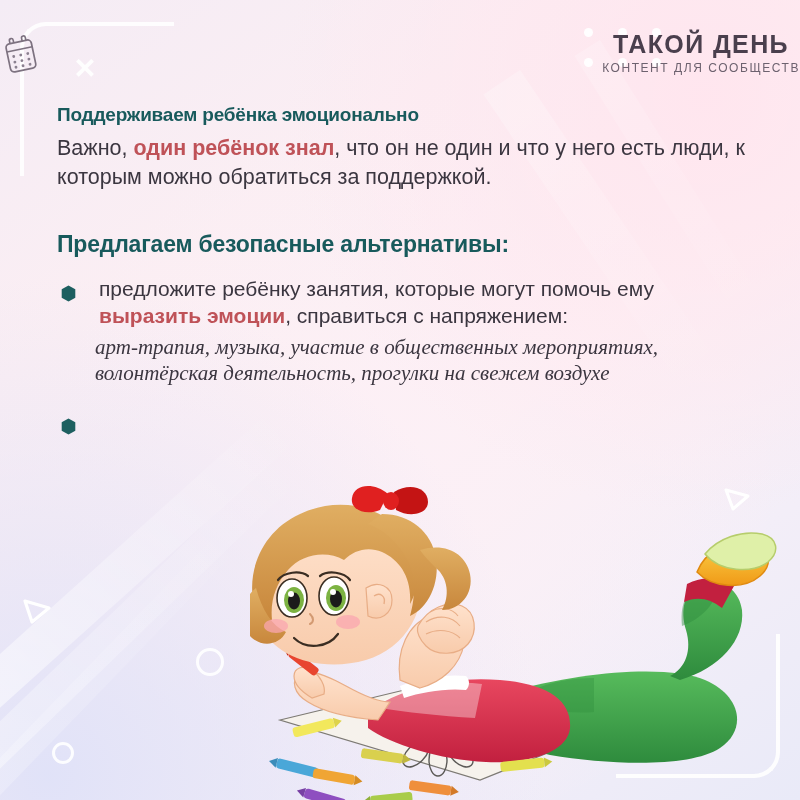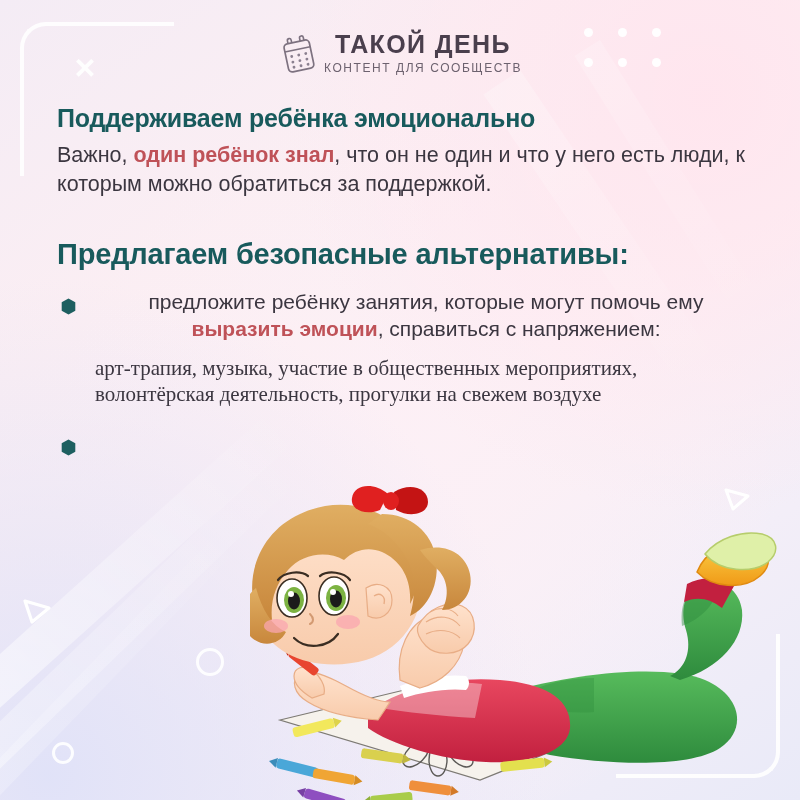--- a/index.html
+++ b/index.html
@@ -39,39 +39,39 @@
   .dots i{width:9px;height:9px;border-radius:50%;background:#fff;opacity:.95;display:block;}
   .tri{position:absolute;width:0;height:0;}
   .tri svg{display:block;}
   .tri-l{left:20px;top:595px;}
   .tri-r{left:722px;top:485px;}
   .circ{position:absolute;border:3px solid #fff;border-radius:50%;opacity:.9;}
   .circ1{left:196px;top:648px;width:22px;height:22px;}
   .circ2{left:52px;top:742px;width:16px;height:16px;}
 
   
-  #logo{position:absolute;left:0;right:0;top:32px;display:flex;justify-content:center;
+  #logo{position:absolute;left:0;right:0;top:32px;display:flex;justify-content:space-between;
     align-items:center;gap:4px;}
   #logo .cal{width:42px;height:42px;}
   #logo .txt{display:flex;flex-direction:column;align-items:center;}
   #logo .brand{font-size:25px;font-weight:bold;letter-spacing:1.4px;color:#4a3f4d;line-height:1;}
   #logo .tagline{font-size:12px;letter-spacing:1.55px;color:#6d626f;margin-top:4px;}
 
   
   #content{position:absolute;left:57px;top:104px;width:700px;}
-  h2.head{margin:0;font-size:25px;font-weight:bold;color:#185a5c;letter-spacing:-.2px;}
+  h2.head{margin:0;font-size:19px;font-weight:bold;color:#185a5c;letter-spacing:-.2px;}
   p.body{margin:8px 0 0 0;font-size:21.5px;line-height:1.33;color:#3b3640;font-weight:400;}
   .hl{color:#bf5258;font-weight:bold;}
-  h2.head2{margin:40px 0 0 0;font-size:29px;font-weight:bold;color:#185a5c;letter-spacing:-.2px;}
+  h2.head2{margin:40px 0 0 0;font-size:23px;font-weight:bold;color:#185a5c;letter-spacing:-.2px;}
 
   ul.bullets{list-style:none;margin:18px 0 0 0;padding:0;}
   ul.bullets>li{position:relative;padding-left:38px;margin-bottom:22px;}
   .hexbullet{position:absolute;left:3px;top:9px;width:17px;height:17px;}
-  .b-main{font-size:21px;line-height:1.27;color:#3b3640;margin:12px;text-align:center;}
-  .b-sub{font-family:"Liberation Serif",serif;font-size:21px;line-height:1.28;color:#3b3640;margin:1px 0 0 0;}
+  .b-main{font-size:21px;line-height:1.27;color:#3b3640;margin:4px;}
+  .b-sub{font-family:"Liberation Serif",serif;font-size:21px;line-height:1.28;color:#3b3640;margin:1px 0 0 0;font-style:italic;}
 
   
   #illo{position:absolute;left:250px;top:480px;width:560px;height:330px;}
   #illo svg{display:block;width:100%;height:100%;}
 </style>
 </head>
 <body>
 
 <div id="card">
 

